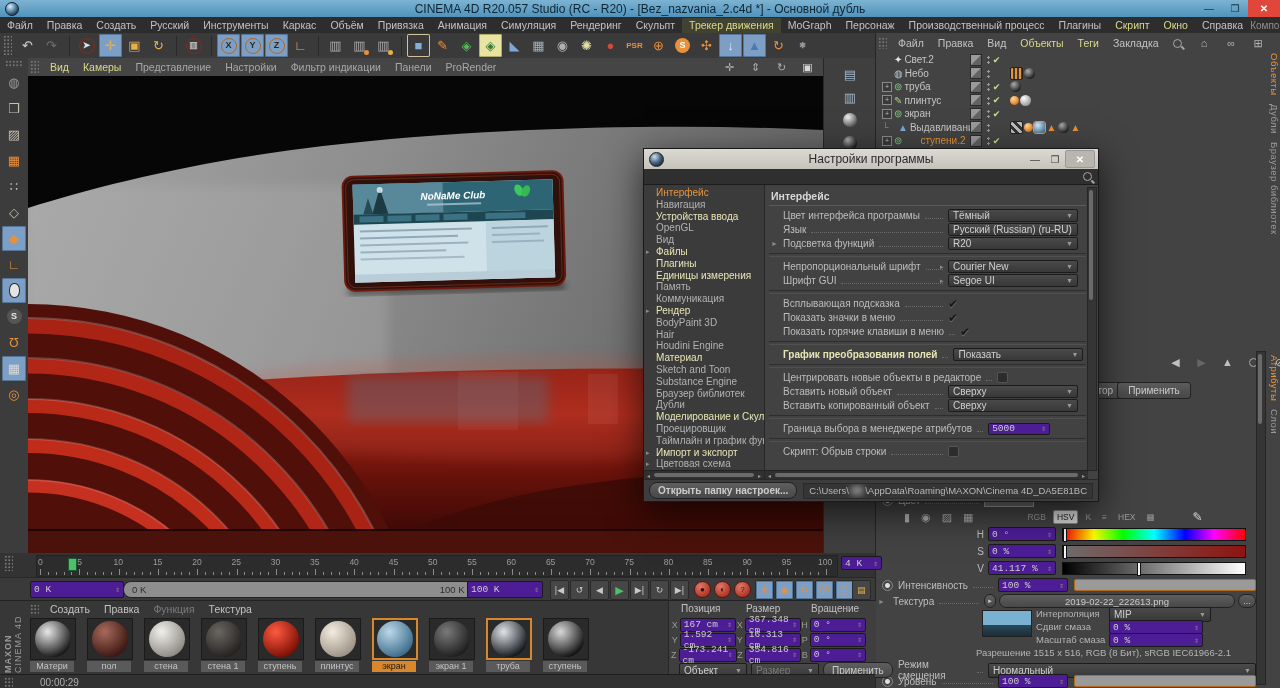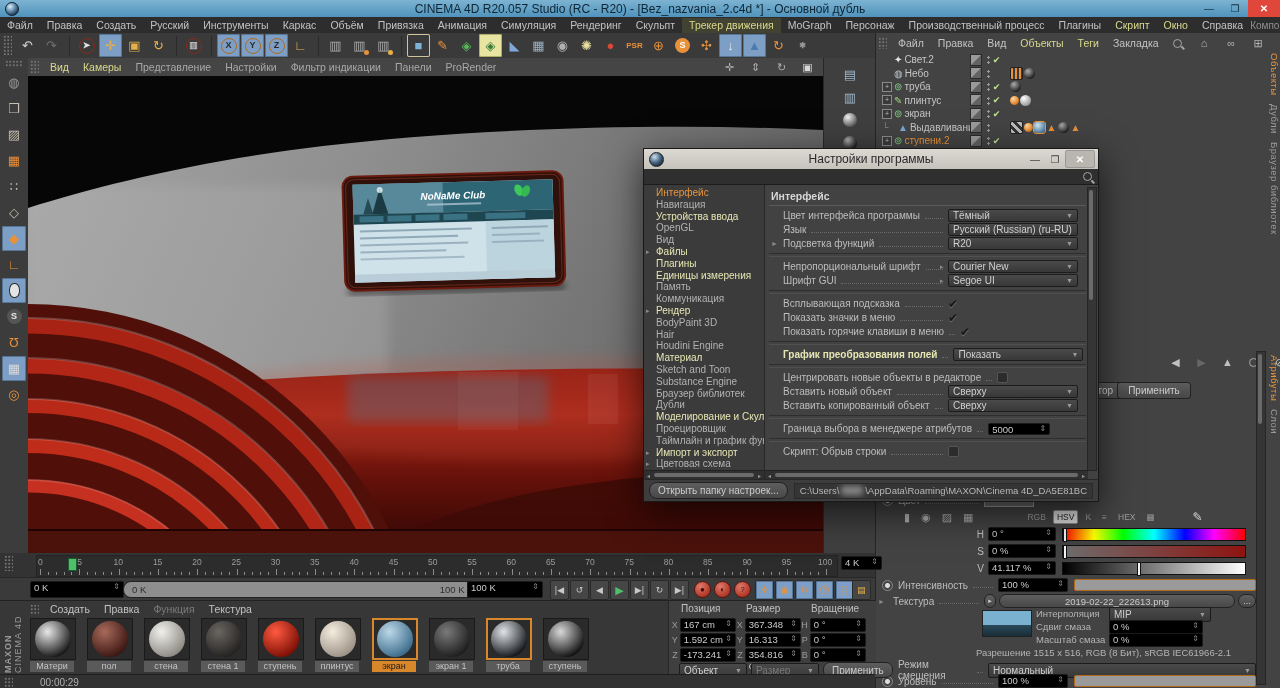--- a/index.html
+++ b/index.html
@@ -65,21 +65,21 @@
   #palette .tile{width:22px;height:20px;}
   .sphere-ico{width:14px;height:14px;border-radius:50%;}
   
   #right-dock{left:875px;top:33px;width:405px;height:655px;background:#434343;border-left:1px solid #252525;}
   #om-header{position:absolute;left:0;top:2px;width:390px;height:16px;display:flex;align-items:center;}
   #om-header .menu-item{font-size:10.5px;}
   #om-icons{margin-left:auto;display:flex;gap:4px;align-items:center;padding-right:4px;}
   #om-icons .glyph{font-size:11px;color:#b0b0b0;}
   #om-rows{position:absolute;left:0;top:20px;width:390px;}
   .om-row{display:flex;align-items:center;height:13.5px;padding-left:6px;font-size:10px;color:#c6c6c6;}
-  .om-row.sel .om-name{color:#e8953c;}
+  .om-row.sel .om-name{color:#e8953c;margin-left:16px;}
   .om-left{display:flex;align-items:center;width:88px;gap:2px;overflow:hidden;flex:none;}
   .exp{width:8px;height:8px;border:1px solid #8a8a8a;background:#3a3a3a;color:#bbb;font-size:7px;line-height:7px;text-align:center;flex:none;}
   .noexp{width:10px;flex:none;}
   .om-conn{color:#888;font-size:9px;width:14px;flex:none;}
   .om-ico{font-size:10px;flex:none;}
   .om-name{white-space:nowrap;overflow:hidden;}
   .layersq{width:10px;height:10px;flex:none;background:linear-gradient(135deg,#9a9a9a 48%,#636363 52%);border:1px solid #2a2a2a;}
   .dots{width:5px;height:11px;flex:none;margin-left:3px;
         background-image:radial-gradient(#9a9a9a 1px,transparent 1.2px);background-size:5px 5px;background-position:1px 1px;}
   .om-check{width:13px;flex:none;color:#bfe08e;font-size:9px;text-align:center;}
@@ -98,21 +98,21 @@
   #am-icons{position:absolute;left:288px;top:318px;display:flex;gap:3px;align-items:center;}
   #am-icons .glyph{font-size:11px;}
   .ambtn{position:absolute;top:349px;height:15px;background:linear-gradient(#5c5c5c,#474747);border:1px solid #222;
          border-radius:3px;color:#ccc;font-size:10px;display:flex;align-items:center;justify-content:center;padding:0 7px;}
   .vscrollbar{position:absolute;width:8px;background:#353535;border:1px solid #262626;}
   .vthumb{position:absolute;left:1px;width:4px;background:#6a6a6a;border-radius:2px;}
   
   .ce-row{position:absolute;left:0;width:380px;display:flex;align-items:center;font-size:10px;color:#bdbdbd;}
   .radio{width:9px;height:9px;border-radius:50%;border:1px solid #8a8a8a;background:radial-gradient(#ddd 2px,#444 3px);flex:none;margin:0 5px 0 6px;}
   .leader{flex:1;border-bottom:1px dotted #6a6a6a;margin:0 5px 3px 5px;height:8px;min-width:6px;}
-  .field{height:12px;background:#000000;border:1px solid #1a1a1a;color:#ccc;font-size:9.5px;display:flex;align-items:flex-start;padding:0 3px;border-radius:2px;}
+  .field{height:12px;background:#4c1d95;border:1px solid #1a1a1a;color:#ccc;font-size:9.5px;display:flex;align-items:center;padding:0 3px;border-radius:2px;font-family:Liberation Mono, monospace;}
   .spin{margin-left:auto;color:#888;font-size:8px;}
   .cbar{height:11px;border:1px solid #111;position:relative;}
   .cmark{position:absolute;top:-1px;width:2px;height:12px;background:#f4f4f4;border:1px solid #111;}
   .slider{height:10px;background:#9a9a9a;border:1px solid #b06a20;border-radius:2px;}
   .modebtn{height:12px;padding:0 3px;display:flex;align-items:center;font-size:8.5px;color:#9a9a9a;border:1px solid transparent;border-radius:2px;}
   .modebtn.active{background:#d8d8d8;color:#222;border-color:#888;}
   .ce-static{position:absolute;font-size:9.5px;color:#b4b4b4;}
   
   #ruler-row{left:0;top:553px;width:875px;height:24px;background:#333;display:flex;align-items:center;}
   #ruler{position:absolute;left:36px;top:2px;width:800px;height:20px;background:#2c2c2c;border:1px solid #242424;}
@@ -191,21 +191,21 @@
   .pr-row .ctrl{width:138px;flex:none;display:flex;align-items:center;position:relative;}
   .pr-row .dd{width:130px;box-sizing:border-box;}
   .pr-row .field{width:62px;box-sizing:border-box;}
   .pr-larr{position:absolute;left:2px;font-size:7px;color:#8a8a8a;}
   .pr-parr{position:absolute;left:-8px;font-size:7px;color:#8a8a8a;}
   .chk{color:#151515;font-size:12px;text-shadow:0 1px 1px rgba(255,255,255,0.28);line-height:10px;}
   .chk-off{width:9px;height:9px;background:#2c2c2c;border:1px solid #555;border-radius:2px;}
   .pr-sep{height:2px;border-top:1px solid #2e2e2e;border-bottom:1px solid #505050;margin:3px 0;}
   #dlg-footer{position:absolute;left:0;bottom:0;width:454px;height:22px;background:#3d3d3d;border-top:1px solid #282828;
               display:flex;align-items:center;gap:6px;padding:0 5px;box-sizing:border-box;}
-  #open-folder-btn{height:15px;border-radius:8px;}
+  #open-folder-btn{height:15px;border-radius:8px;font-weight:bold;}
   #dlg-path{flex:1;height:14px;background:#353535;border:1px solid #2a2a2a;display:flex;align-items:center;
             font-size:9.5px;color:#b8b8b8;padding:0 5px;white-space:nowrap;overflow:hidden;}
   .blurred-user{display:inline-block;width:52px;height:9px;background:#8a8a8a;filter:blur(3px);border-radius:2px;margin:0 2px;}
 </style>
 </head>
 <body>
 
 <div id="app">
 
   <div id="titlebar" class="abs">

